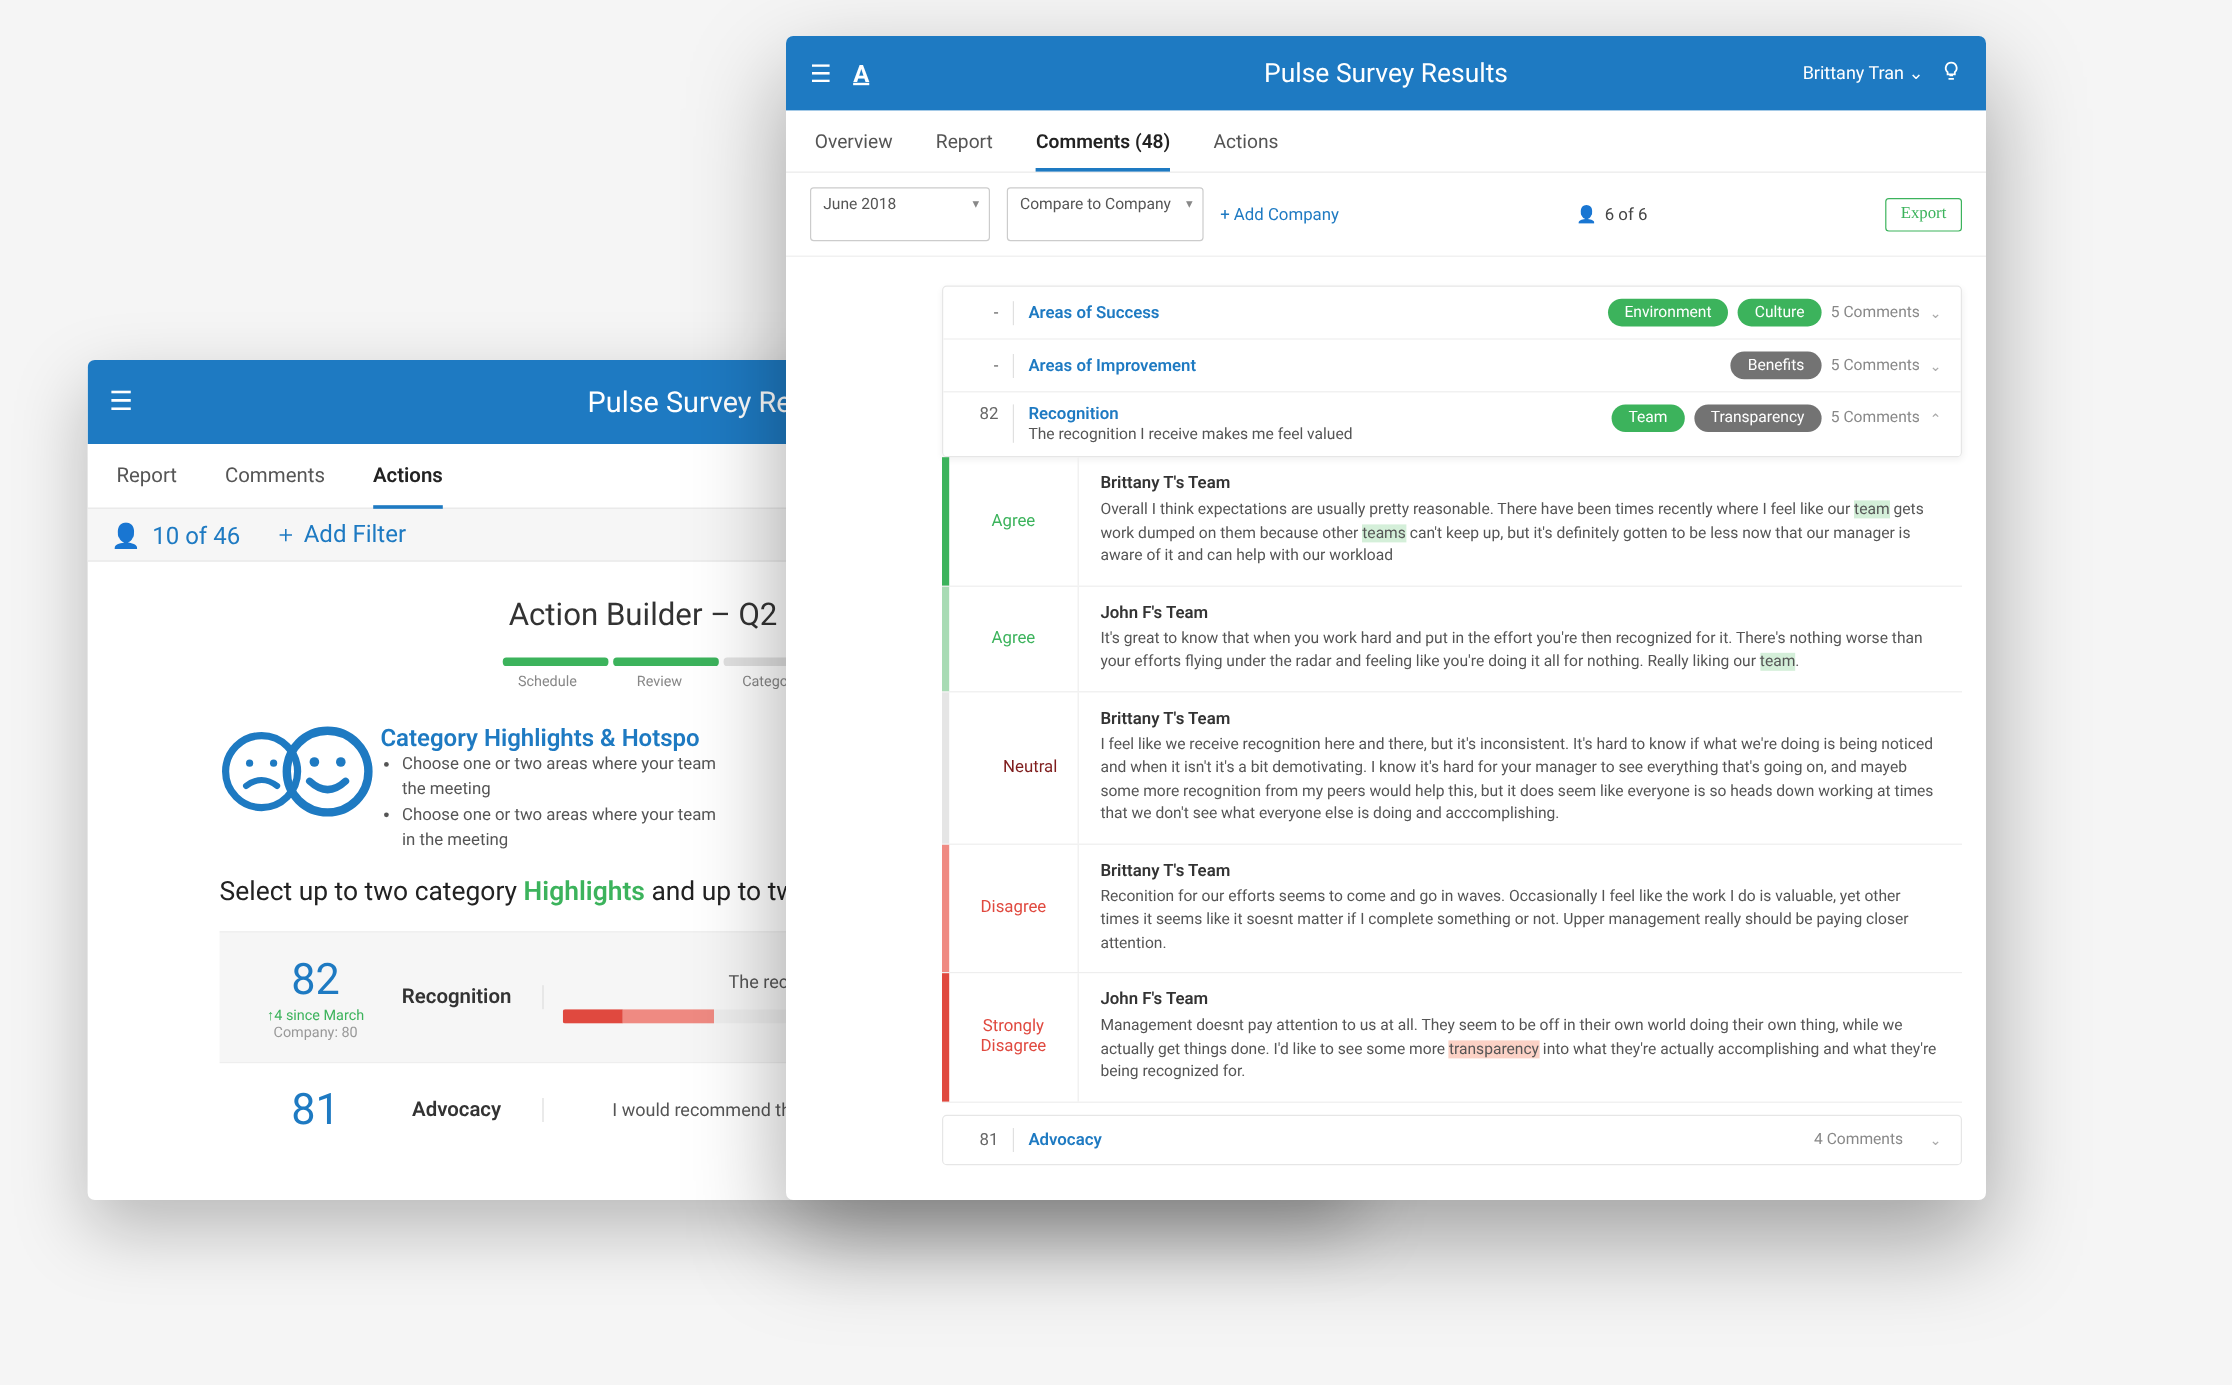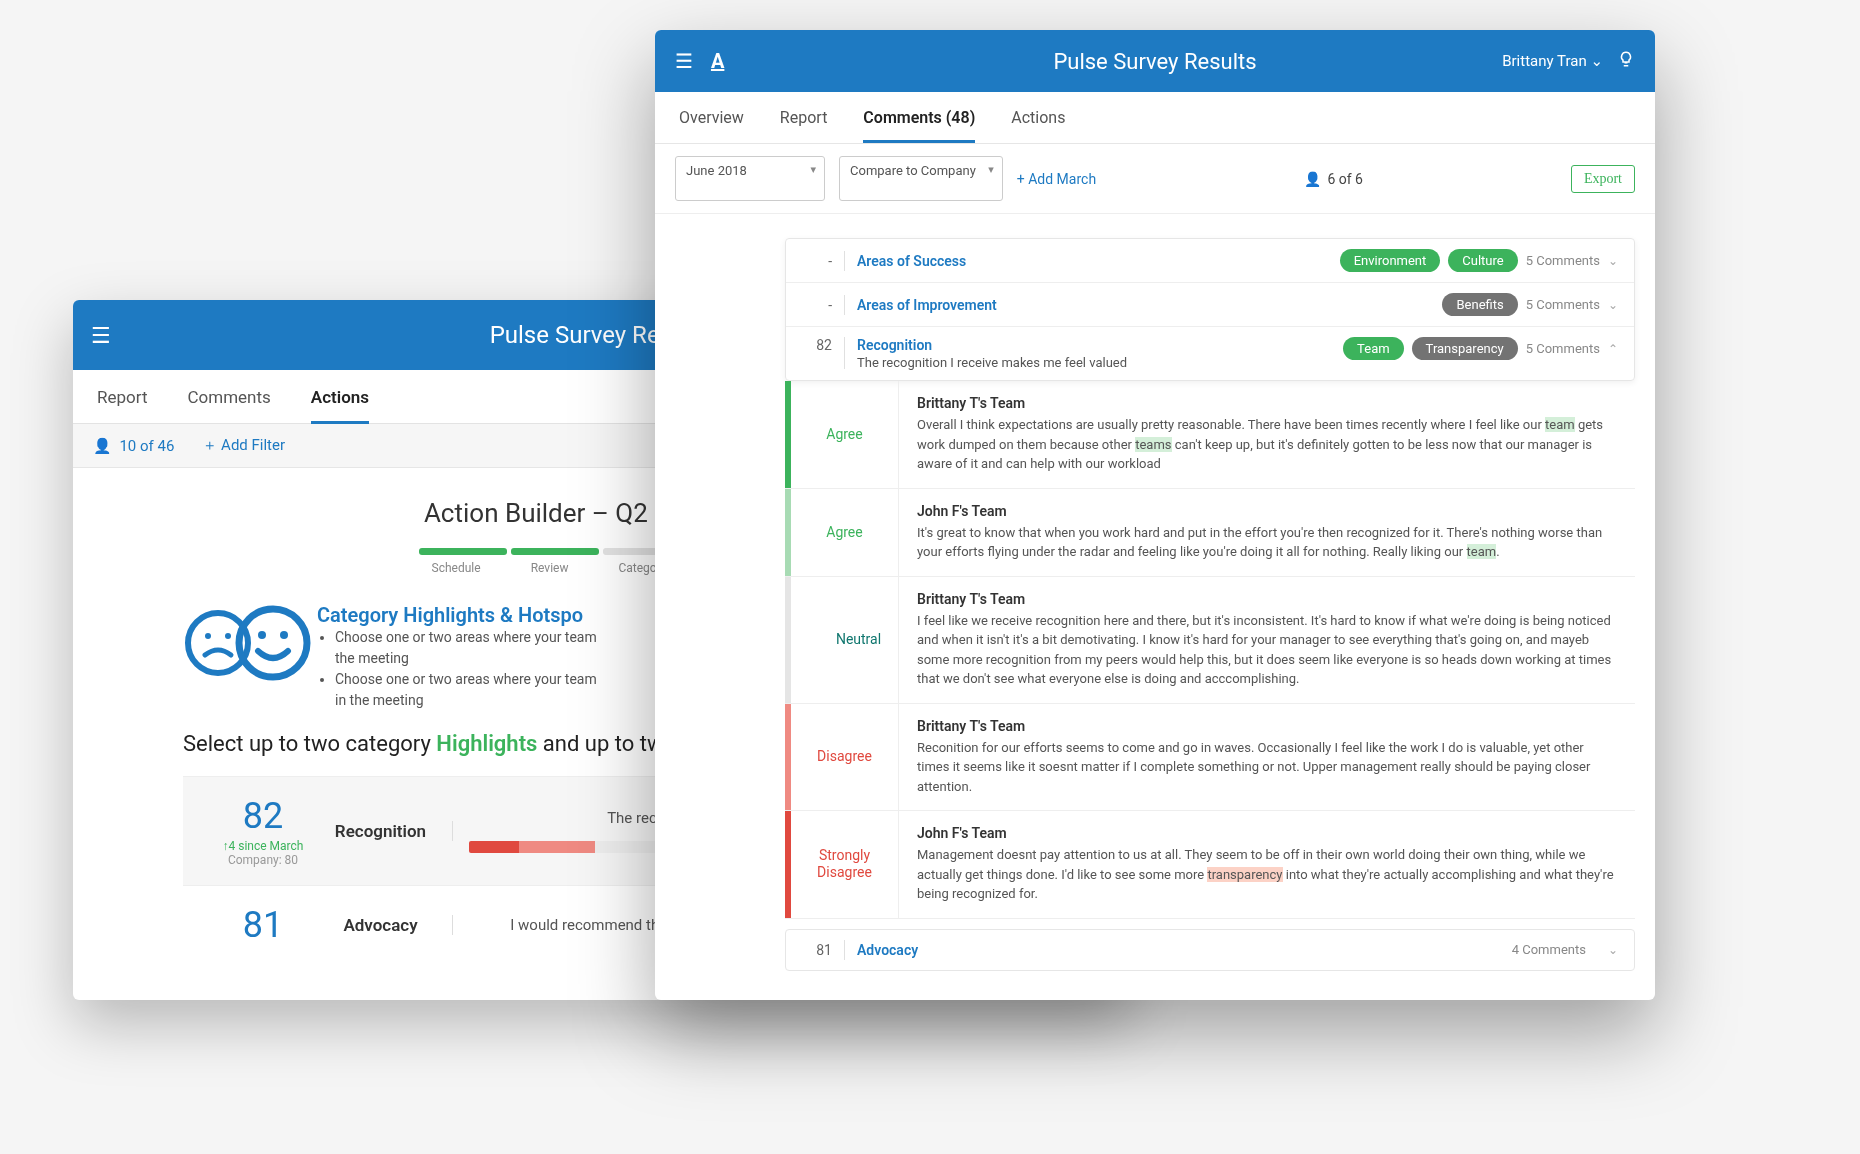--- a/index.html
+++ b/index.html
@@ -53,21 +53,21 @@
   .win-back .tabs .tab.active { color:#222; font-weight:600; border-bottom:3px solid #1e7ac2; padding-bottom:14px; margin-top:18px; }
   .win-back .filter-bar {
     background:#f6f6f6;
     border-bottom:1px solid #e6e6e6;
     height:44px;
     display:flex;
     align-items:center;
     gap:28px;
     padding:0 20px;
     color:#1e7ac2;
-    font-size:15px;
+    font-size:20px;
   }
   .win-back .filter-bar .person-icon { color:#1e7ac2; margin-right:4px; }
   .win-back .builder {
     padding:30px 110px 0 110px;
     text-align:center;
   }
   .win-back .builder h2 { font-size:26px; font-weight:400; color:#333; }
   .prog-track { display:flex; justify-content:center; margin-top:20px;}
   .prog-seg { width:88px; height:7px; background:#e2e2e2; margin:0 2px; border-radius:3px;}
   .prog-seg.done { background:#3cb35c; }
@@ -205,21 +205,21 @@
   .c-sent {
     width:108px;
     display:flex;
     align-items:center;
     justify-content:center;
     font-size:14px;
     border-right:1px solid #eee;
     text-align:center;
     line-height:1.2;
   }
-  .sent-green{color:#3cb35c;} .sent-gray{color:#0f766e;padding-left:28px;} .sent-red{color:#e0493f;}
+  .sent-green{color:#3cb35c;} .sent-gray{color:#7f1d1d;padding-left:28px;} .sent-red{color:#e0493f;}
   .c-body { flex:1; padding:14px 18px; }
   .c-body .team { font-weight:600; color:#333; font-size:14px; margin-bottom:4px;}
   .c-body .txt  { font-size:13px; color:#555; line-height:1.5;}
   .mark-team{background:#d4efd9;}
   .mark-trans{background:#fcd2c6;}
 
   .adv-row {
     margin:10px 20px 0 130px;
     border:1px solid #e6e6e6;
     border-radius:4px;
@@ -362,21 +362,21 @@
   <div class="tabs">
     <span class="tab">Overview</span>
     <span class="tab">Report</span>
     <span class="tab active">Comments (48)</span>
     <span class="tab">Actions</span>
   </div>
 
   <div class="toolbar">
     <div class="dd">June 2018</div>
     <div class="dd">Compare to Company</div>
-    <span class="add-filter">+ Add March</span>
+    <span class="add-filter">+ Add Company</span>
     <span class="count-pill">
       <span>👤</span>
       <span>6 of 6</span>
     </span>
     <span class="export-btn">Export</span>
   </div>
 
   <div class="areas-panel">
     <div class="area-row">
       <span class="score">-</span>

